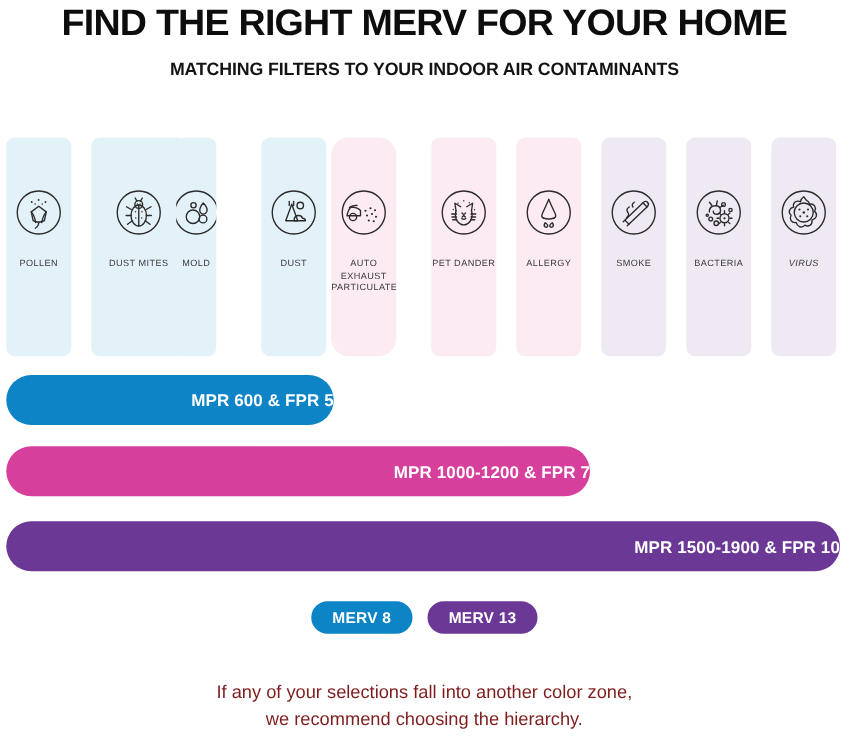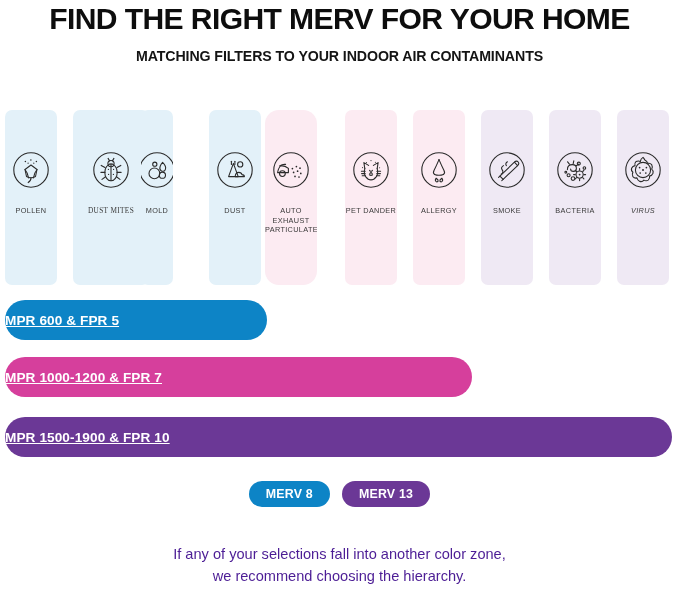--- a/index.html
+++ b/index.html
@@ -65,28 +65,27 @@
   }
 
   
   .bars{position:absolute;left:0;top:0;width:679px;height:589px;pointer-events:none;}
   .bar{
     position:absolute;
     height:40px;
     border-radius:20px;
     display:flex;
     align-items:center;
-    justify-content:flex-start;
+    justify-content:flex-end;
     color:#ffffff;
     font-size:13.6px;
     font-weight:bold;
     letter-spacing:0.1px;
     white-space:nowrap;
     pointer-events:auto;
-    text-decoration:underline;
   }
   #bar-merv8{left:5px;top:300px;width:262px;background:#0d84c6;}
   #bar-merv11{left:5px;top:357px;width:467px;background:#d63f9c;}
   #bar-merv13{left:5px;top:417px;width:667px;background:#6b3896;}
 
   
   .legend{
     position:absolute;left:0;top:481px;width:679px;
     display:flex;justify-content:center;align-items:center;gap:12px;
   }
@@ -104,21 +103,21 @@
   .chip.c-blue{background:#0d84c6;}
   .chip.c-pink{background:#d63f9c;}
   .chip.c-purple{background:#6b3896;}
 
   
   .footer{
     position:absolute;left:0;top:543px;width:679px;
     text-align:center;
     font-size:14.6px;
     line-height:22px;
-    color:#4c1d95;
+    color:#7f1d1d;
   }
   .footer .l2{display:block;}
 </style>
 </head>
 <body>
 
 <div class="page">
 
   <div class="title">FIND THE RIGHT MERV FOR YOUR HOME</div>
   <div class="subtitle">MATCHING FILTERS TO YOUR INDOOR AIR CONTAMINANTS</div>
@@ -136,21 +135,21 @@
           <circle cx="16.4" cy="13.6" r="0.75" fill="#2b2b2b" stroke="none"></circle>
           <circle cx="21.9" cy="11.9" r="0.75" fill="#2b2b2b" stroke="none"></circle>
           <circle cx="27.4" cy="13.6" r="0.75" fill="#2b2b2b" stroke="none"></circle>
           <circle cx="19.1" cy="15.2" r="0.6" fill="#2b2b2b" stroke="none"></circle>
           <circle cx="24.8" cy="15.2" r="0.6" fill="#2b2b2b" stroke="none"></circle>
         </svg>
       </div>
       <div class="col-label">POLLEN</div>
     </div>
 
-    <div class="col blue" style="left:73px;width:76px;font-family:Liberation Serif, serif;">
+    <div class="col blue" style="left:73px;width:76px;">
       <div class="icon-wrap">
         <svg viewBox="0 0 44 44" fill="none" stroke="#2b2b2b" stroke-width="1.1" stroke-linecap="round" stroke-linejoin="round">
           <circle cx="22" cy="22" r="17.2"></circle>
           <ellipse cx="22" cy="24.4" rx="6.2" ry="8.4"></ellipse>
           <circle cx="22" cy="15.6" r="3.1"></circle>
           <path d="M22 16.1 V32.6"></path>
           <path d="M20.6 12.9 L19.1 10.4"></path>
           <path d="M23.4 12.9 L24.9 10.4"></path>
           <path d="M16 19.6 L12.2 17.4"></path>
           <path d="M16 24.4 L11.9 24.4"></path>

